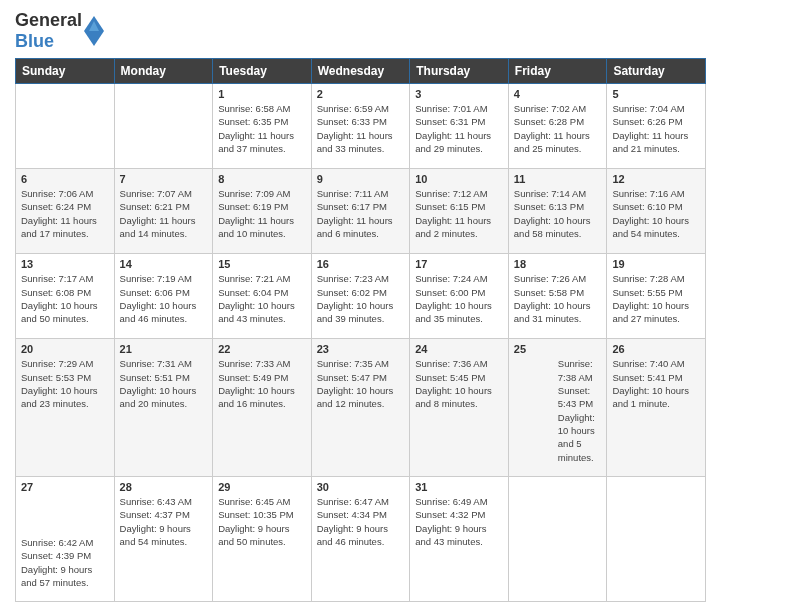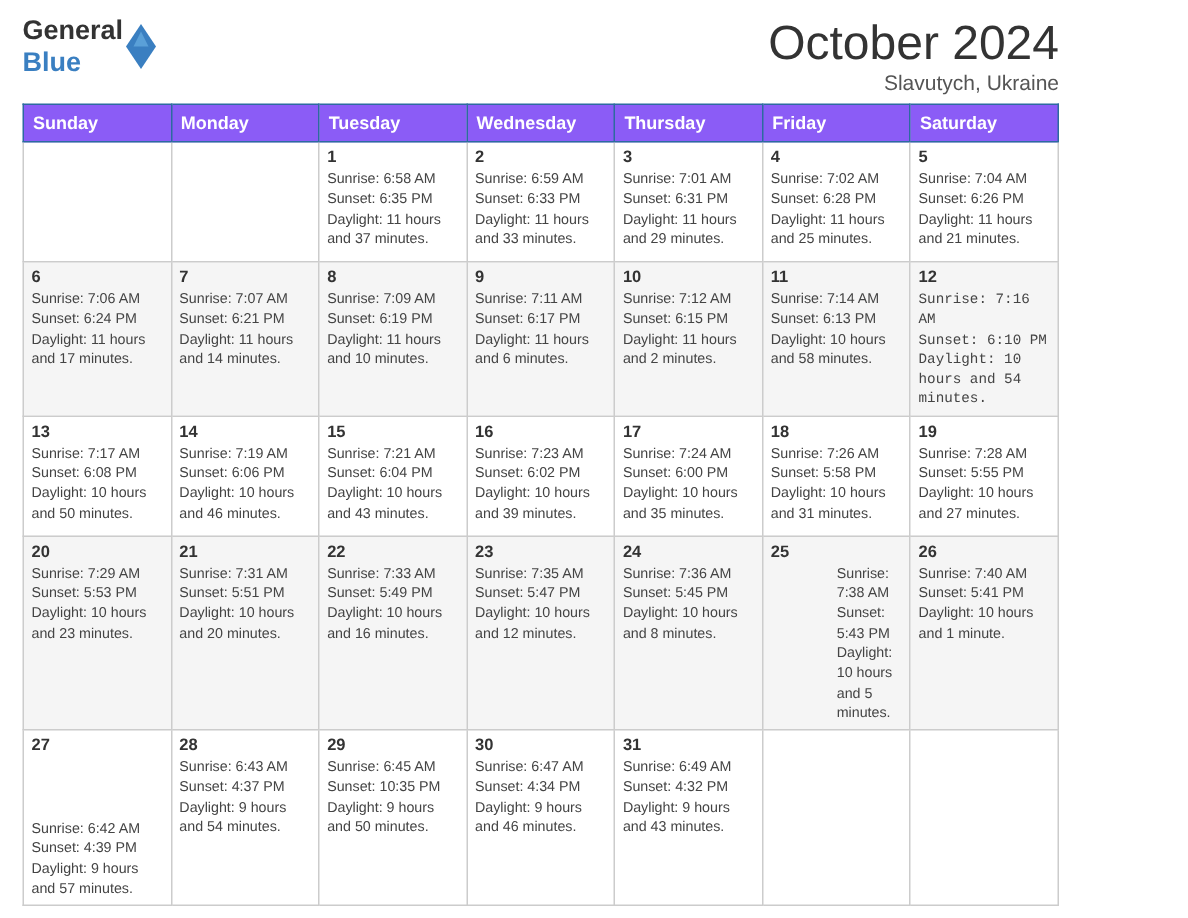--- a/index.html
+++ b/index.html
@@ -52,21 +52,21 @@
       font-size: 14px;
       color: #555;
     }
     .calendar {
       width: 100%;
       border-collapse: collapse;
       flex: 1;
       table-layout: fixed;
     }
     .calendar th {
-      background: #8b5cf6;
+      background: #404040;
       color: white;
       text-align: left;
       padding: 5px 6px;
       font-size: 12px;
       font-weight: bold;
       border: 1px solid #2d6aa0;
     }
     .calendar td {
       border: 1px solid #ccc;
       vertical-align: top;
@@ -101,24 +101,20 @@
   <div class="header">
     <div class="logo">
       <div class="logo-text">
         <span class="logo-general">General</span>
         <span class="logo-blue">Blue</span>
       </div>
       <svg class="logo-icon" viewBox="0 0 20 30">
         <polygon points="0,15 10,0 20,15 10,30" fill="#3a7fc1"></polygon>
         <polygon points="5,15 10,5 15,15" fill="#5aa0d8"></polygon>
       </svg>
-    </div>
-    <div class="title-block">
-      <div class="month-title">October 2024</div>
-      <div class="subtitle">Slavutych, Ukraine</div>
     </div>
   </div>
 
   <table class="calendar">
     <thead>
       <tr>
         <th>Sunday</th>
         <th>Monday</th>
         <th>Tuesday</th>
         <th>Wednesday</th>
@@ -194,21 +190,21 @@
 Daylight: 11 hours and 2 minutes.</div>
           </td>
           <td>
             <span class="day-num">11</span>
             <div class="day-info" style="white-space: pre-line;">Sunrise: 7:14 AM
 Sunset: 6:13 PM
 Daylight: 10 hours and 58 minutes.</div>
           </td>
           <td>
             <span class="day-num">12</span>
-            <div class="day-info" style="white-space: pre-line; font-family: Liberation Mono, monospace;">Sunrise: 7:16 AM
+            <div class="day-info" style="white-space: pre-line;">Sunrise: 7:16 AM
 Sunset: 6:10 PM
 Daylight: 10 hours and 54 minutes.</div>
           </td>
         </tr>
         <tr>
           <td>
             <span class="day-num">13</span>
             <div class="day-info" style="white-space: pre-line;">Sunrise: 7:17 AM
 Sunset: 6:08 PM
 Daylight: 10 hours and 50 minutes.</div>

